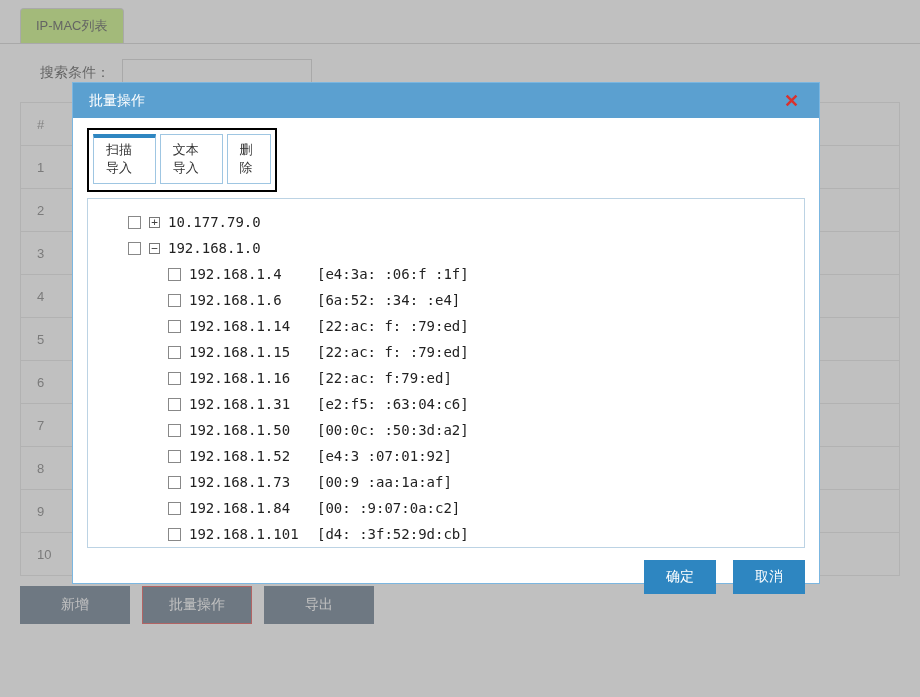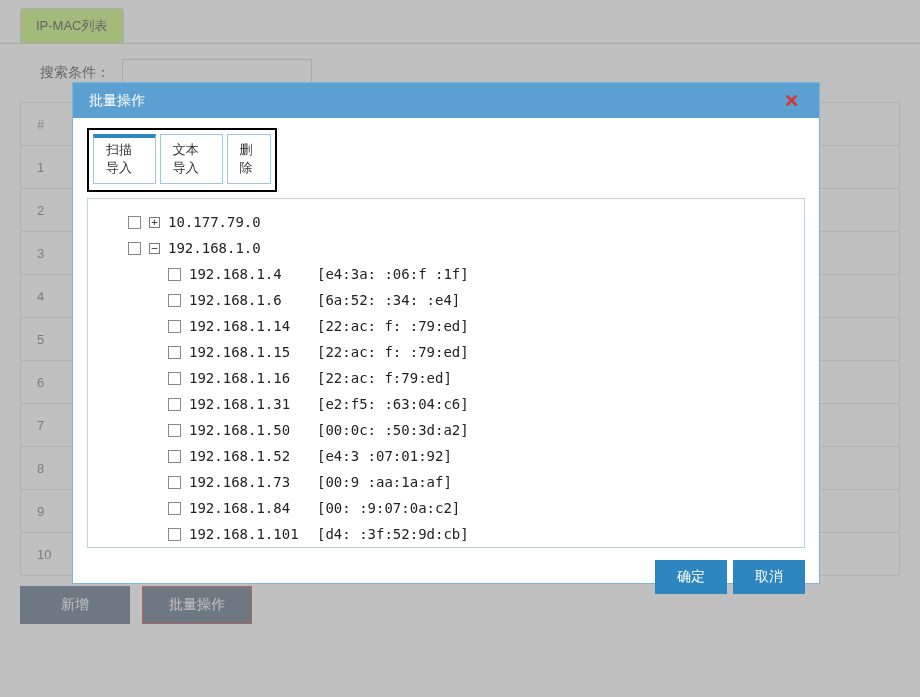--- a/index.html
+++ b/index.html
@@ -139,21 +139,21 @@
       display: inline-flex;
       align-items: center; justify-content: center;
       font-size: 11px; line-height: 1;
       color: #444;
     }
     .ipcol { display:inline-block; width:120px; }
 
     .modal-footer {
       display: flex;
       justify-content: flex-end;
-      gap: 6px;
+      gap: 17px;
       margin-top: 12px;
     }
     .primary-btn {
       background: #2e86c1;
       color: #fff;
       border: none;
       padding: 8px 22px;
       font-size: 14px;
       cursor: pointer;
     }
@@ -204,20 +204,21 @@
           <td>9</td>
         </tr>
     <tr>
           <td>10</td>
         </tr>
   </tbody>
     </table>
   <div class="bottom-btns">
     <button class="bg-btn">新增</button>
     <button class="bg-btn outlined">批量操作</button>
+    <button class="bg-btn">导出</button>
   </div>
 </div>
 <div class="bg-overlay"></div>
 
 <div class="modal">
   <div class="modal-header">
     <span class="modal-title">批量操作</span>
     <span class="close-x">✕</span>
   </div>
   <div class="modal-body">

